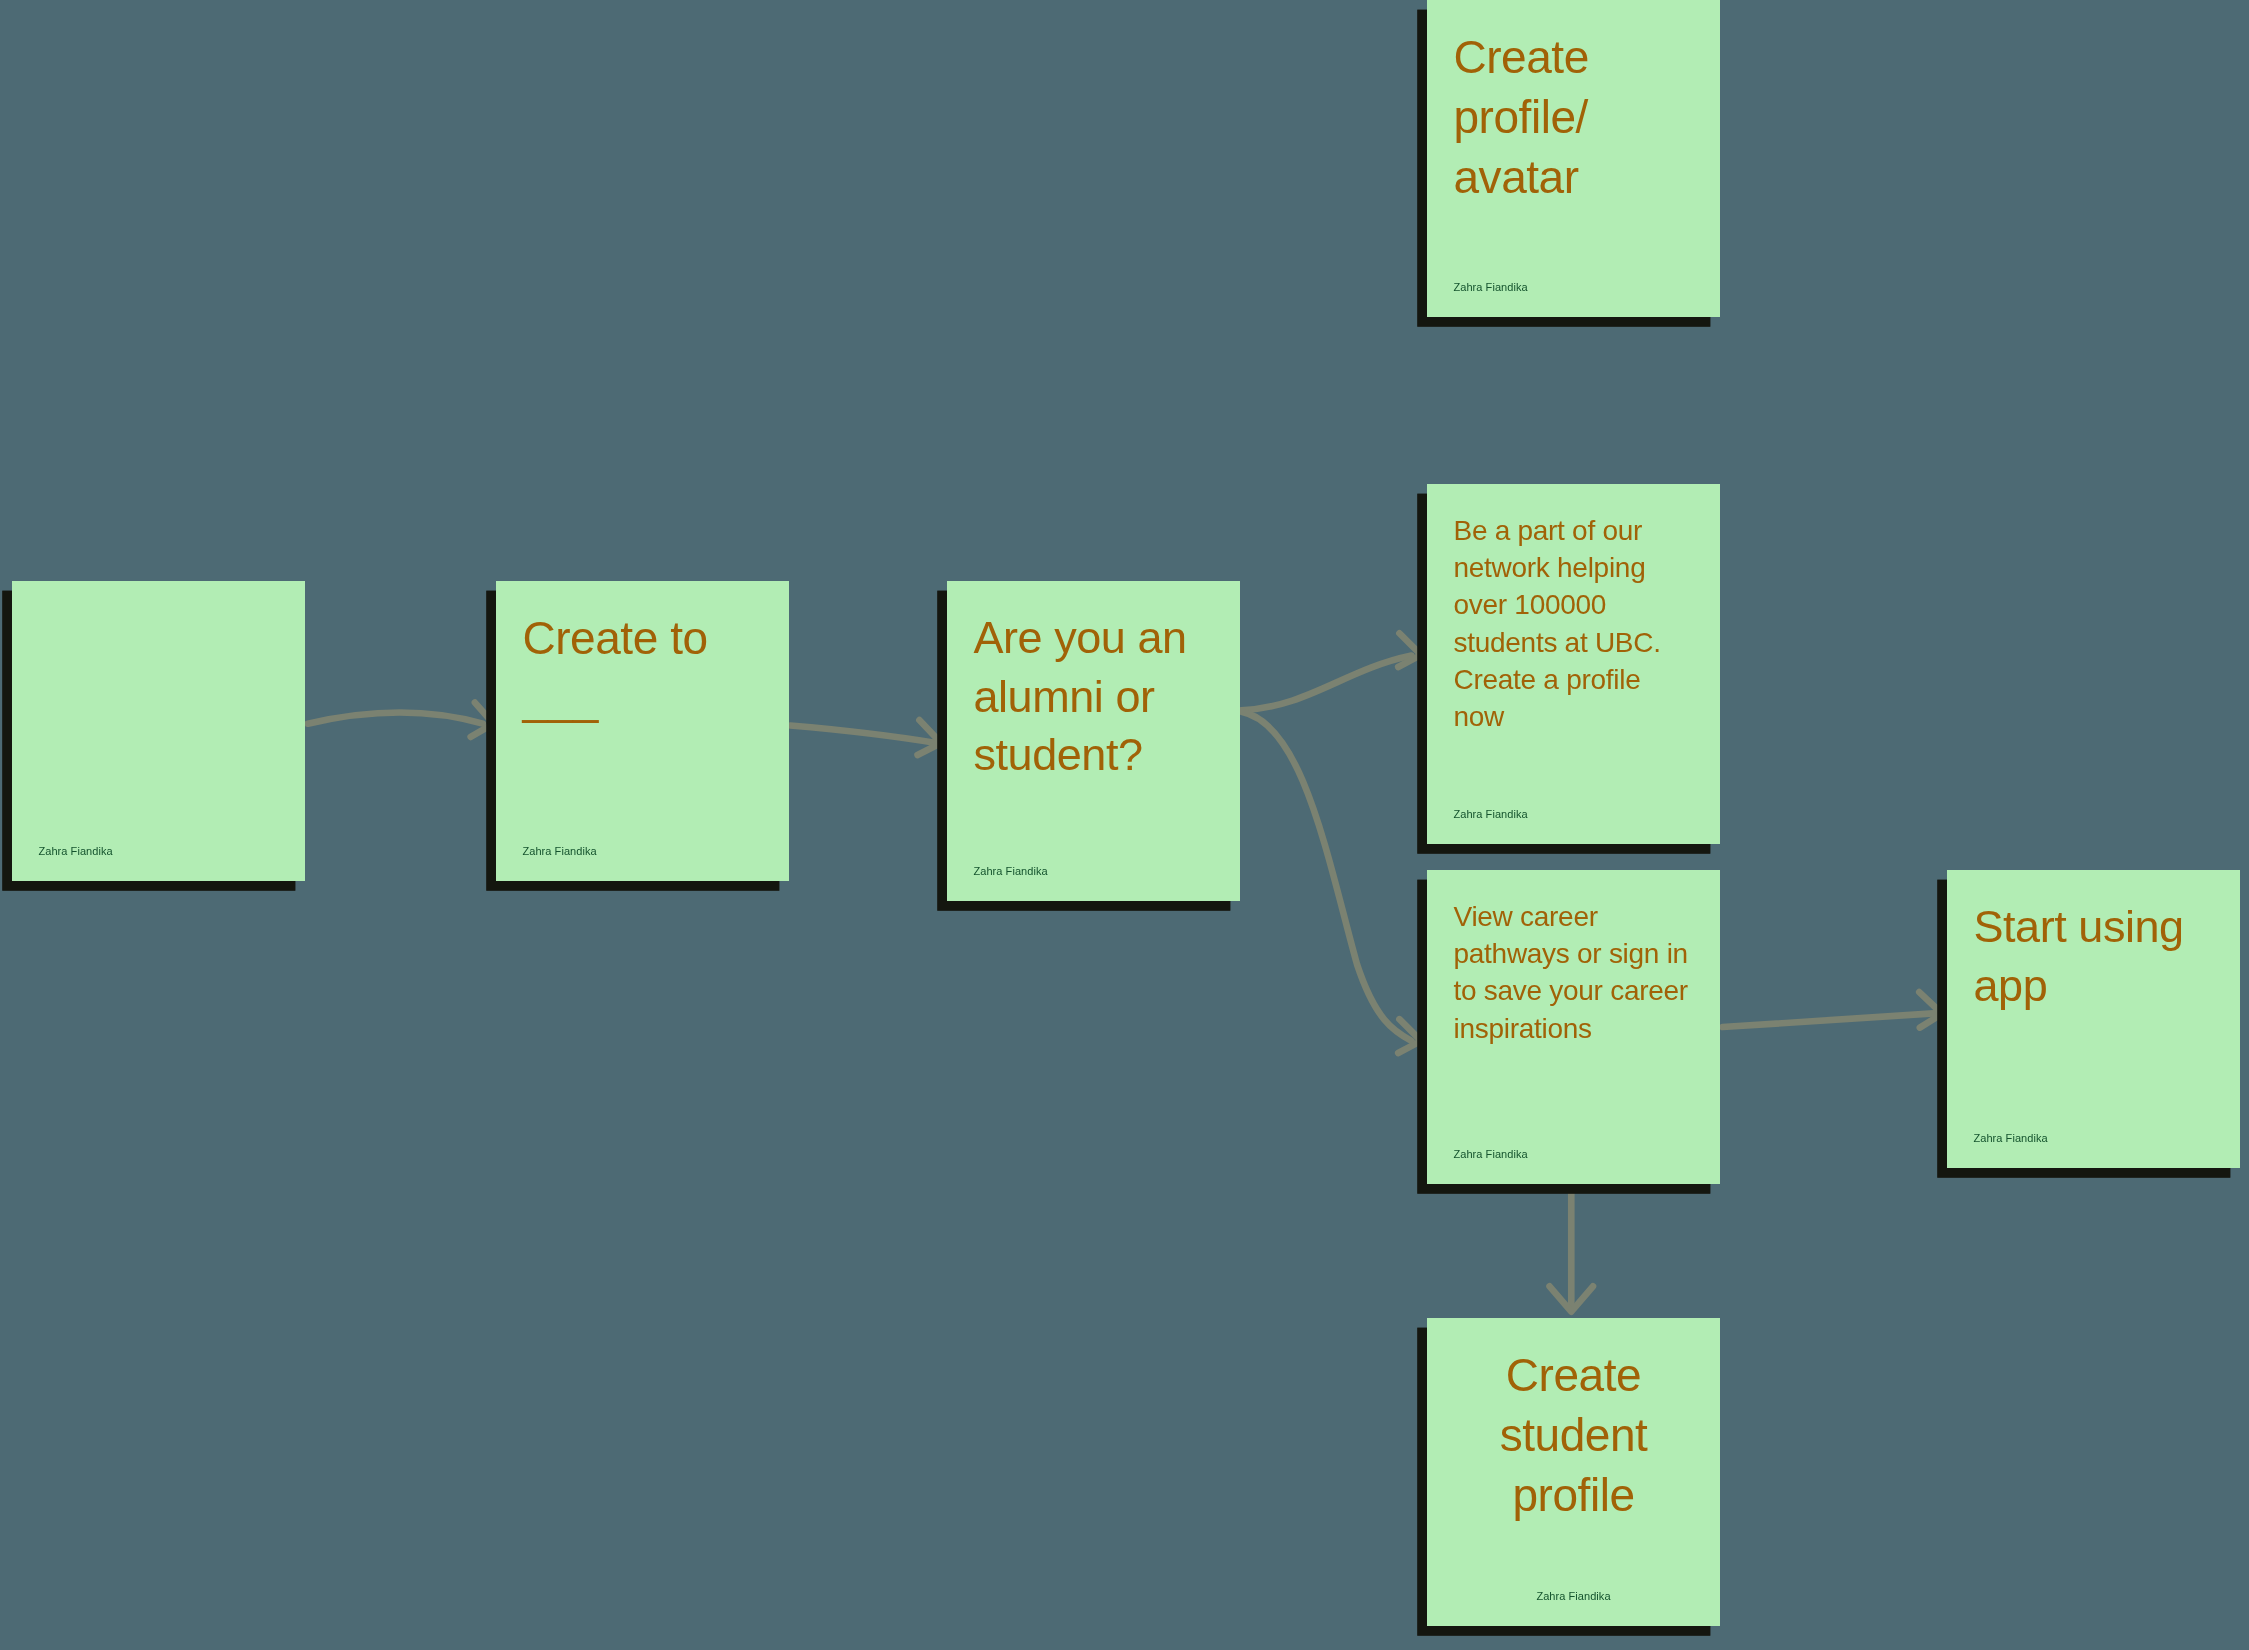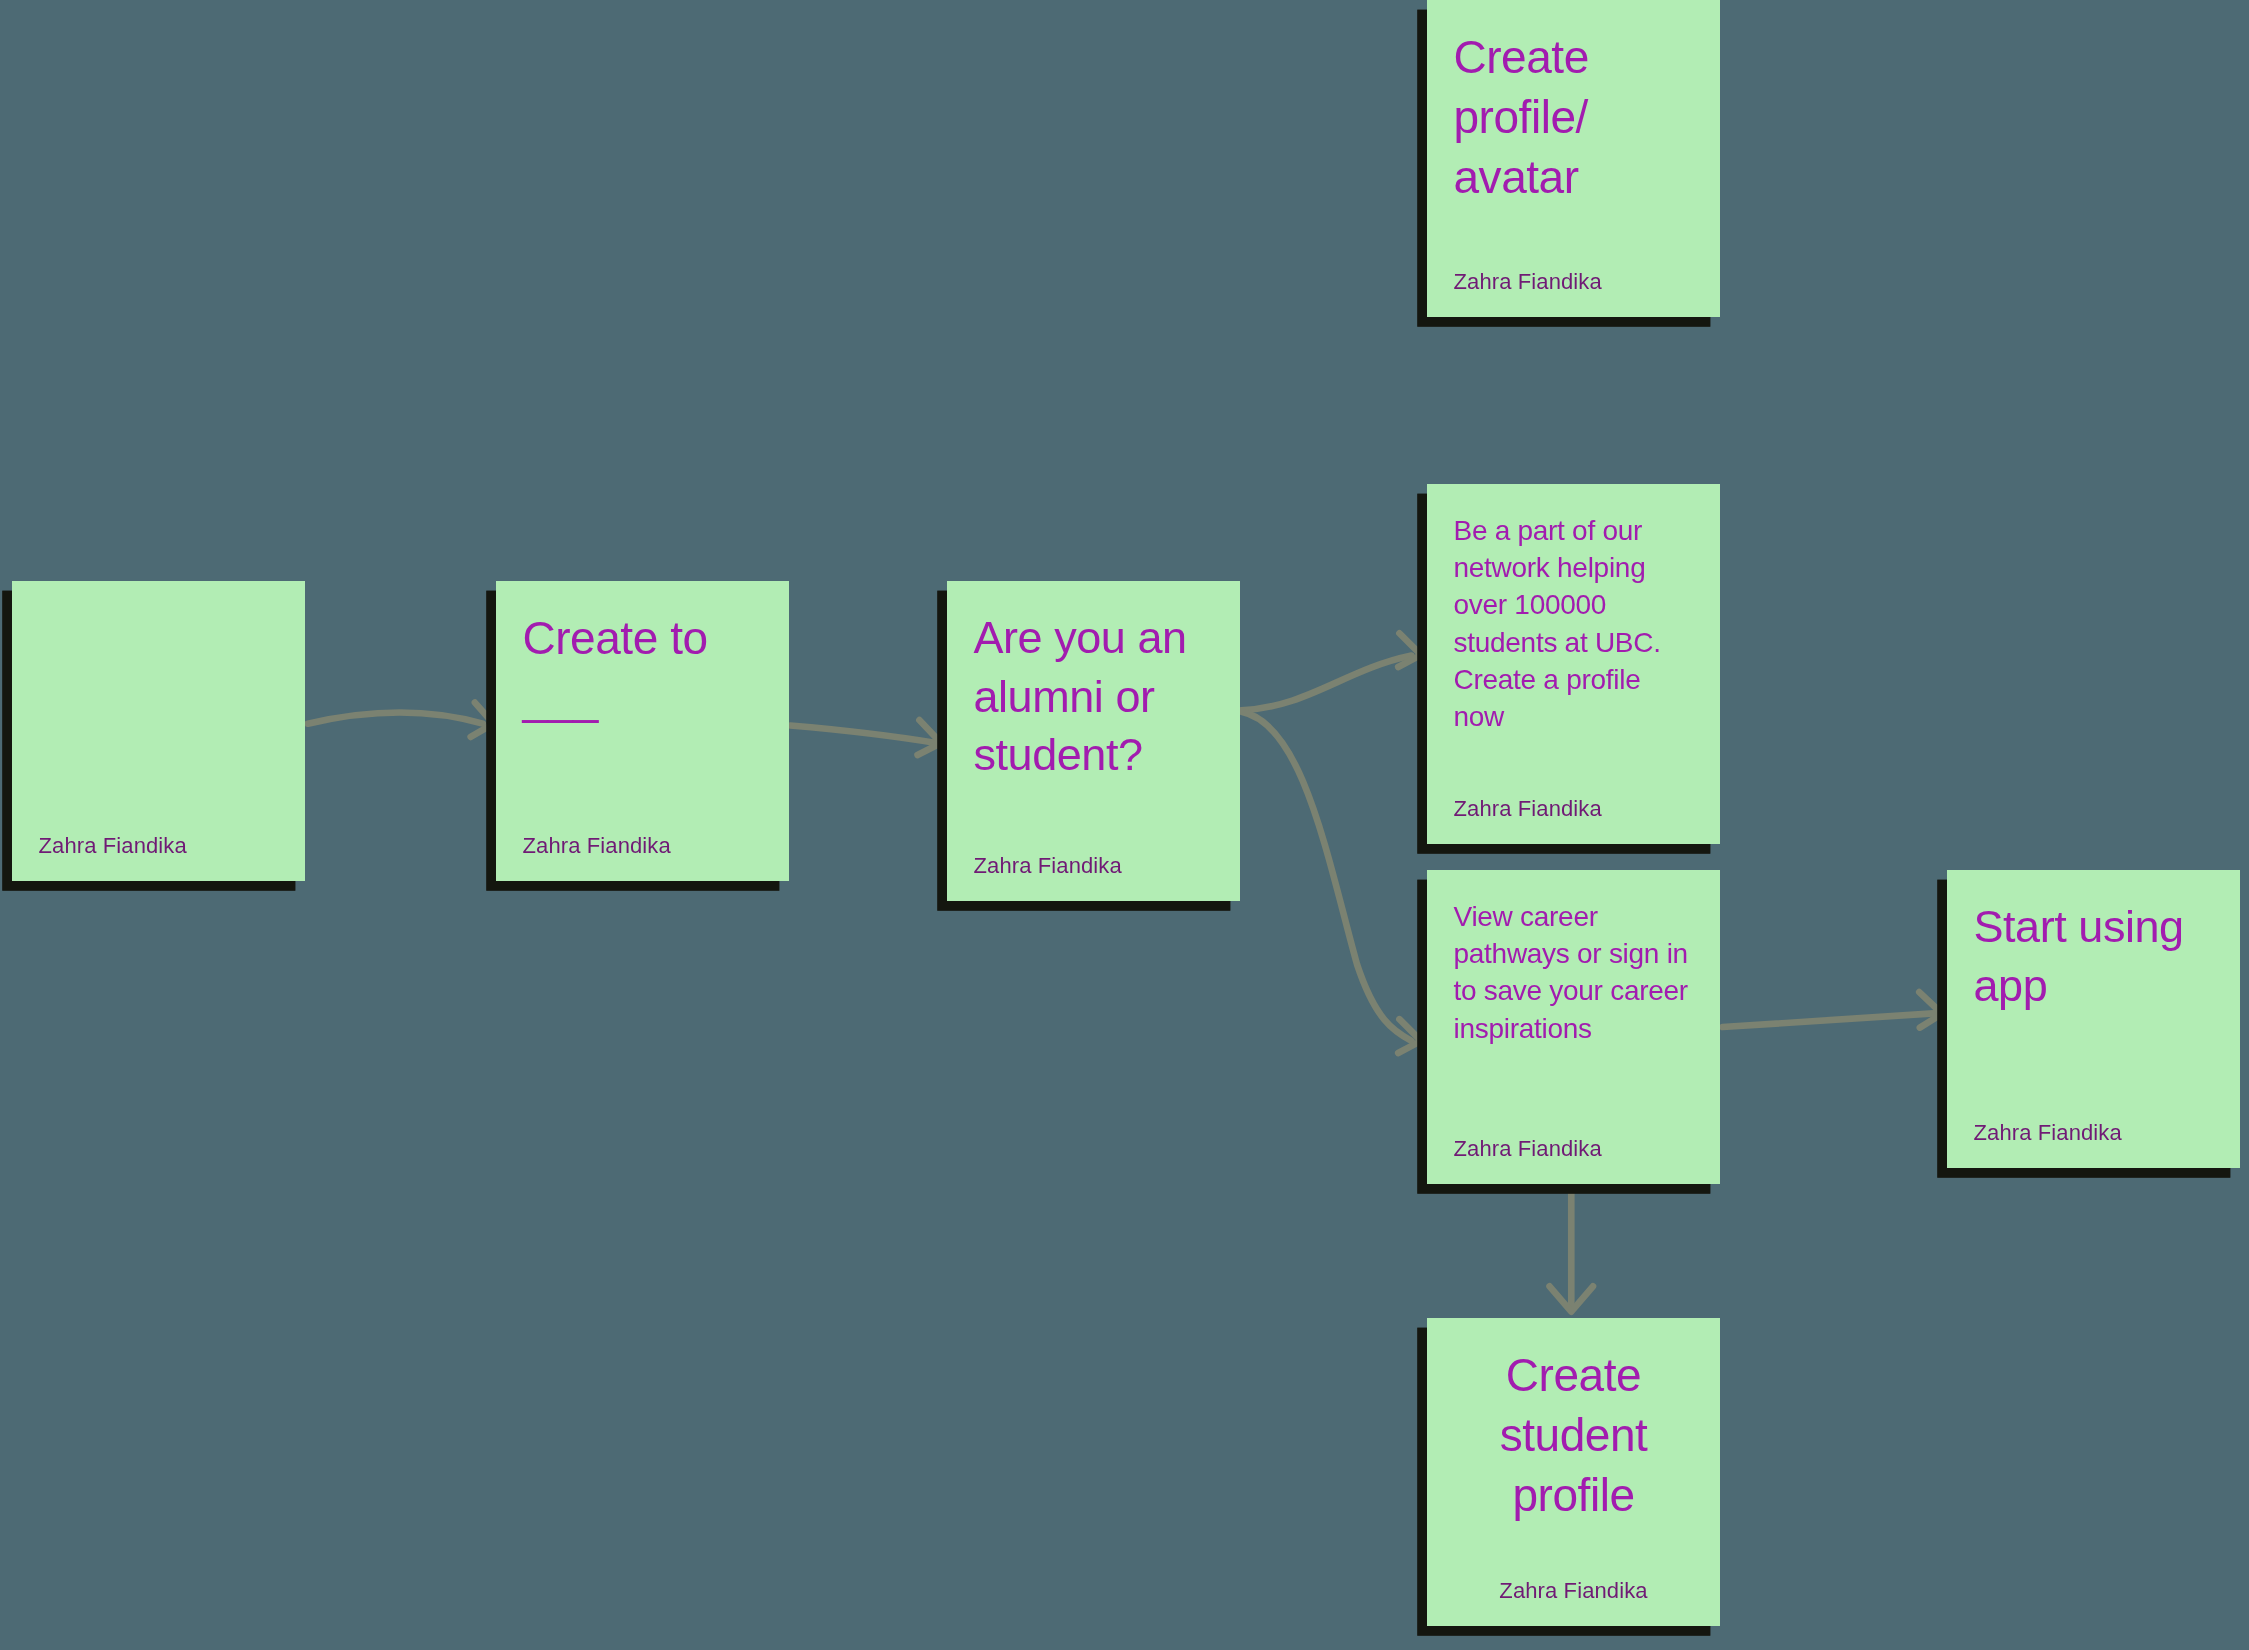--- a/index.html
+++ b/index.html
@@ -42,43 +42,43 @@
     
     box-shadow: -9.7px 9.7px 0 0 #14160f,
                 -9.7px 9.7px 0 0 rgba(20,22,15,0.55);
     padding: 28px 26.5px 24px 26.5px;
     display: flex;
     flex-direction: column;
   }
 
   .note-body {
     flex: 1 1 auto;
-    color: #a21caf;
+    color: #a16207;
     letter-spacing: -0.01em;
     white-space: pre-line;
   }
 
   
   .note.headline .note-body {
     font-size: 46px;
     line-height: 1.30;
     font-weight: 400;
   }
 
   
   .note.body .note-body {
     font-size: 28px;
     line-height: 1.33;
     font-weight: 400;
   }
 
   .note-author {
     flex: 0 0 auto;
-    color: #701a75;
-    font-size: 22px;
+    color: #14532d;
+    font-size: 11px;
     line-height: 1;
     letter-spacing: 0.005em;
     margin-top: auto;
     padding-top: 17px;
   }
 
   
   #note-loading        { left:   12px; top:  581px; width: 293px; height: 300px; }
   #note-welcome        { left:  496px; top:  581px; width: 293px; height: 300px; }
   #note-question       { left: 947px; top:  581px; width: 293px; height: 320px; }

